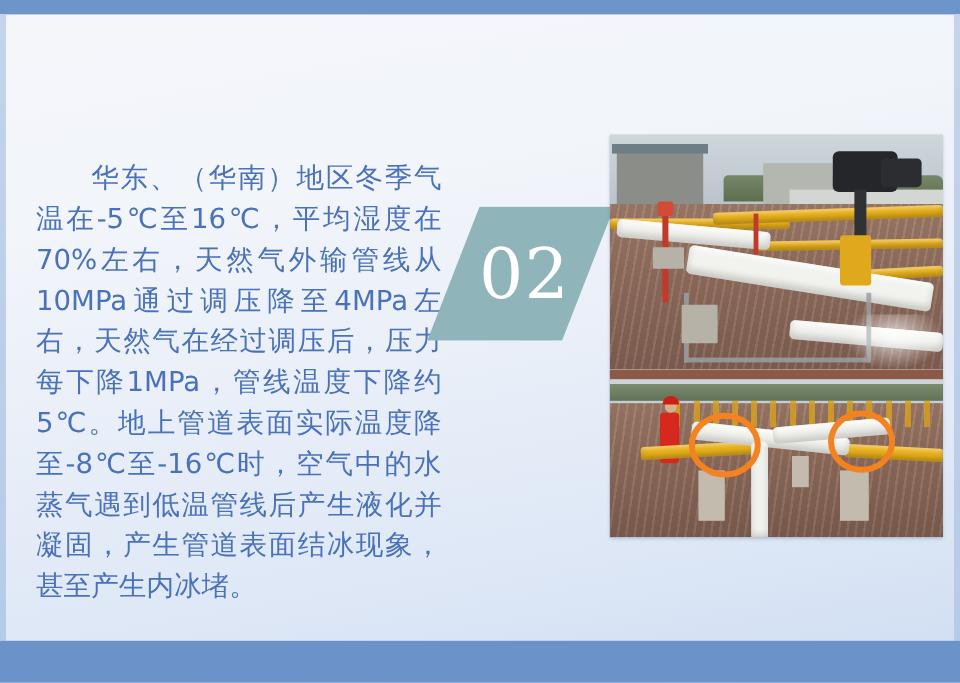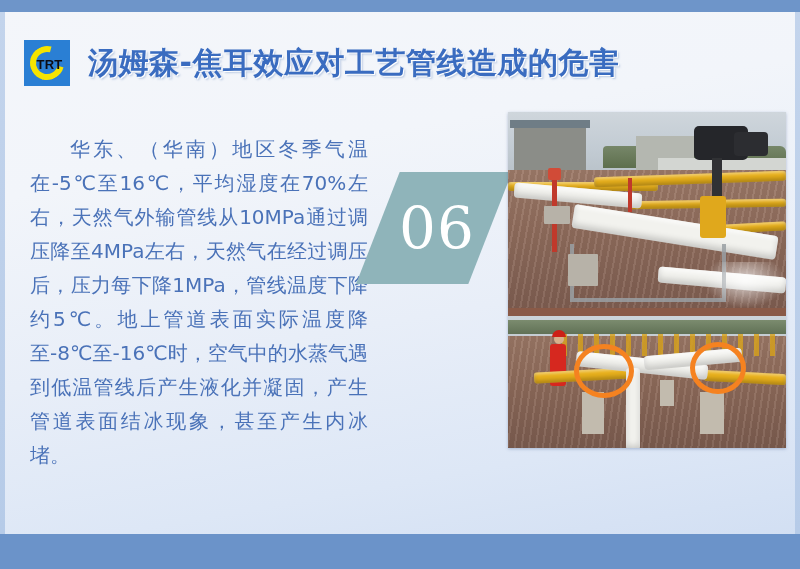--- a/index.html
+++ b/index.html
@@ -51,21 +51,21 @@
   .title{
     margin-left:18px;font-size:30px;font-weight:bold;color:#3a6cc0;
     letter-spacing:.5px;white-space:nowrap;
     text-shadow:1px 1px 0 #ffffff, 2px 2px 2px rgba(120,150,200,.45);
     font-family:"DejaVu Sans","Liberation Sans",sans-serif;
   }
 
   
   .body-text{
     position:absolute;left:30px;top:132px;width:338px;
-    font-size:20px;line-height:34px;color:#4a72b8;
+    font-size:23px;line-height:34px;color:#4a72b8;
     text-indent:2em;text-align:justify;
     font-family:"DejaVu Sans","Liberation Sans",sans-serif;
   }
 
   
   .badge{
     position:absolute;left:356px;top:172px;width:156px;height:112px;
     background:#8fb4ba;
     clip-path:polygon(28% 0%,100% 0%,72% 100%,0% 100%);
     -webkit-clip-path:polygon(28% 0%,100% 0%,72% 100%,0% 100%);
@@ -169,32 +169,25 @@
 </style>
 </head>
 <body>
 
 <div id="slide">
 
   <div class="band-top"></div>
   <div class="edge-left"></div>
   <div class="edge-right"></div>
 
-  <div class="header">
-    <div class="logo">
-      <span class="ring"></span>
-      <span class="trt">TRT</span>
-    </div>
-    <div class="title">汤姆森-焦耳效应对工艺管线造成的危害</div>
-  </div>
 
   <div class="body-text">华东、（华南）地区冬季气温在-5℃至16℃，平均湿度在70%左右，天然气外输管线从10MPa通过调压降至4MPa左右，天然气在经过调压后，压力每下降1MPa，管线温度下降约5℃。地上管道表面实际温度降至-8℃至-16℃时，空气中的水蒸气遇到低温管线后产生液化并凝固，产生管道表面结冰现象，甚至产生内冰堵。</div>
 
   <div class="badge"></div>
-  <div class="badge-num">06</div>
+  <div class="badge-num">02</div>
 
   <div class="photos">
 
     <div class="photo photo-top">
       <div class="p1-sky"></div>
       <div class="p1-treeline"></div>
       <div class="p1-bldg"></div>
       <div class="p1-bldg-roof"></div>
       <div class="p1-bldg2"></div>
       <div class="p1-wall"></div>

